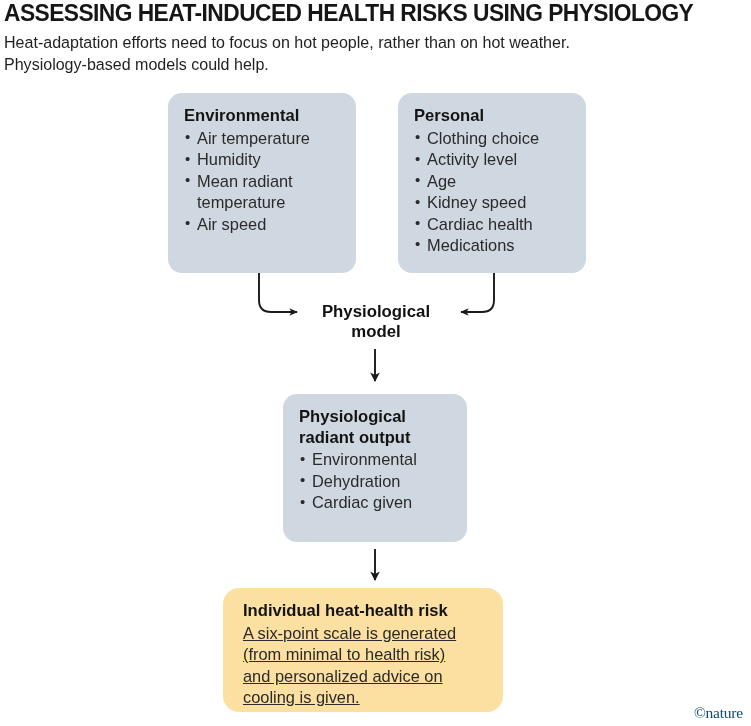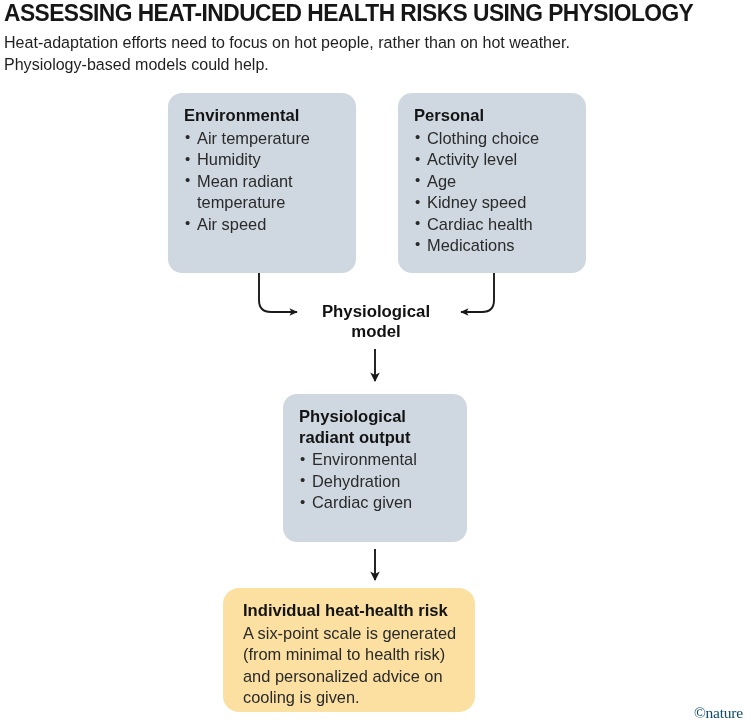--- a/index.html
+++ b/index.html
@@ -90,21 +90,21 @@
     font-size: 15px;
     color: #2a2a2a;
   }
 
   .para {
     font-size: 16.4px;
     line-height: 1.31;
     color: #2a2a2a;
     margin: 0;
   }
-  .para .l { display: block; white-space: nowrap; }
+  .para .l { display: block; white-space: nowrap; text-decoration: underline; }
 
   
   .center-label {
     position: absolute;
     text-align: center;
     font-weight: bold;
     font-size: 16.8px;
     line-height: 1.2;
     color: #111111;
   }
@@ -200,21 +200,21 @@
       <span class="l">Physiological</span>
       <span class="l">radiant output</span>
     </div>
     <ul class="bullets">
       <li>Environmental</li>
       <li>Dehydration</li>
       <li>Cardiac given</li>
     </ul>
   </div>
 
-  <div class="box yellow" style="left:223px; top:588px; width:252px; height:124px; padding:13px 20px 10px 20px;">
+  <div class="box yellow" style="left:223px; top:588px; width:280px; height:124px; padding:13px 20px 10px 20px;">
     <div class="box-title">Individual heat-health risk</div>
     <p class="para">
       <span class="l">A six-point scale is generated</span>
       <span class="l">(from minimal to health risk)</span>
       <span class="l">and personalized advice on</span>
       <span class="l">cooling is given.</span>
     </p>
   </div>
 
   <div class="credit">©nature</div>

